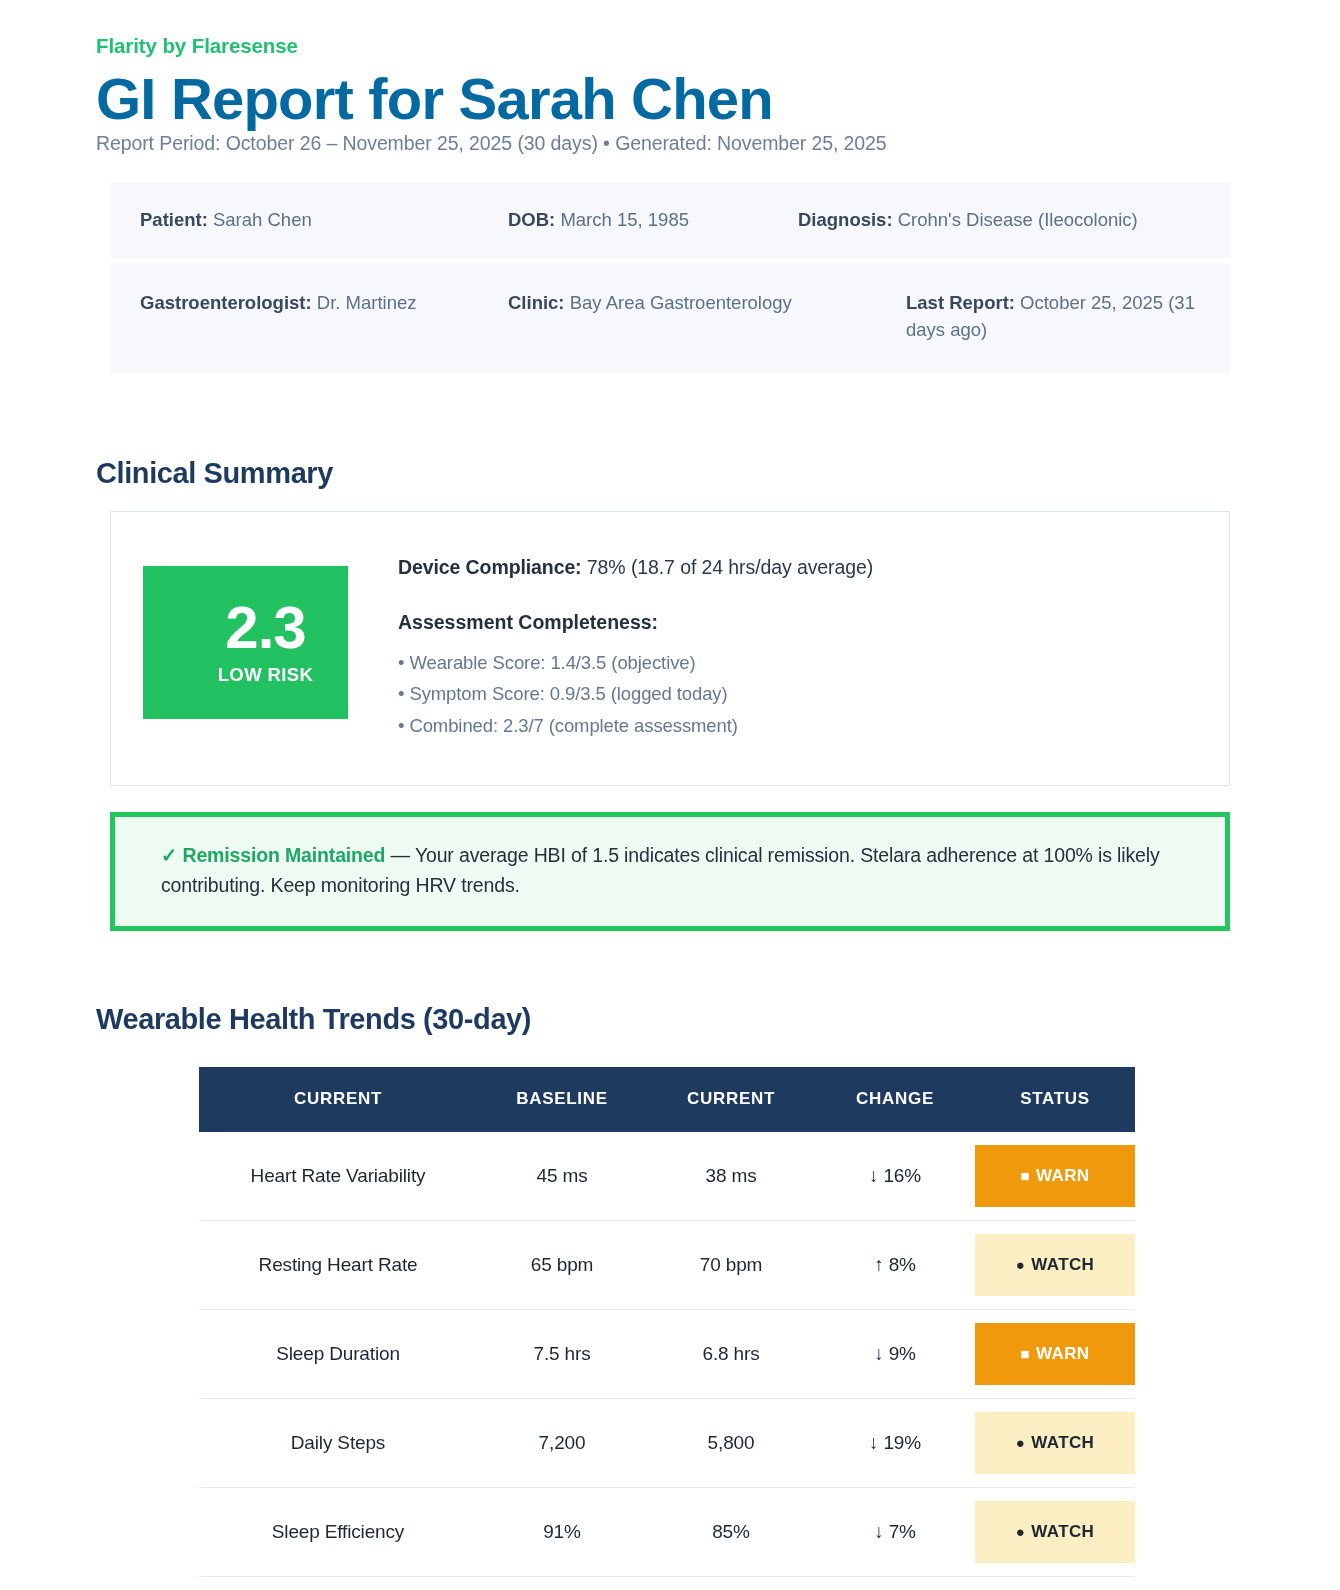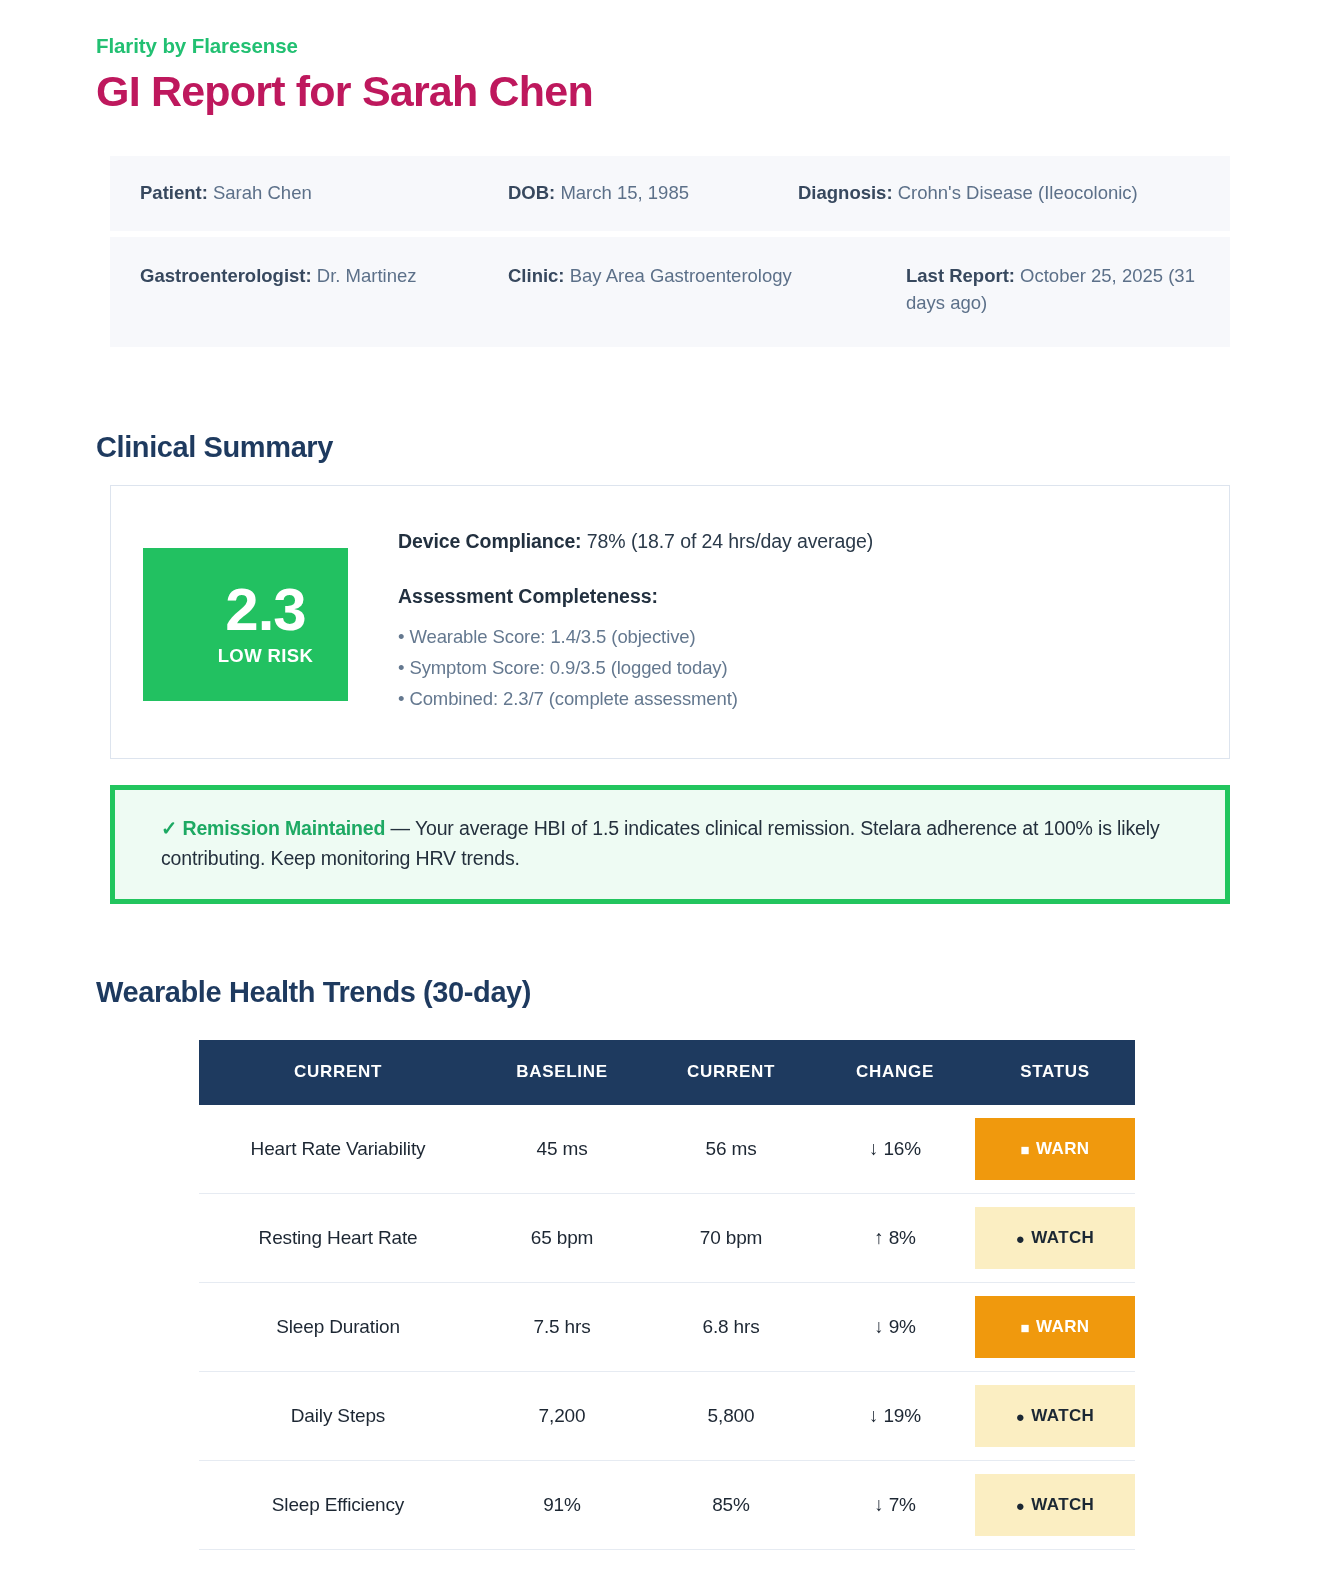--- a/index.html
+++ b/index.html
@@ -25,26 +25,25 @@
 
   .brand {
     color: #22c072;
     font-size: 20.5px;
     font-weight: bold;
     letter-spacing: -0.1px;
     margin-bottom: 9px;
   }
 
   .report-title {
-    color: #be185d;
-    font-size: 43px;
+    color: #0369a1;
+    font-size: 58px;
     font-weight: bold;
     letter-spacing: -0.8px;
     line-height: 1.12;
-    margin-bottom: 13px;
   }
 
   .report-period {
     color: #6b7f99;
     font-size: 19.5px;
     letter-spacing: -0.1px;
   }
 
   
   .info-wrap { padding: 28px 110px 0 110px; }
@@ -95,21 +94,21 @@
   .risk-box {
     width: 205px;
     height: 153px;
     background: #22c161;
     color: #ffffff;
     display: flex;
     flex-direction: column;
     align-items: center;
     justify-content: center;
     flex: 0 0 auto;
-    margin-top: 20px;
+    margin-top: 12px;
     padding-left: 40px;
   }
   .risk-score {
     font-size: 60px;
     font-weight: bold;
     line-height: 0.98;
     letter-spacing: -1px;
   }
   .risk-label {
     font-size: 18.5px;
@@ -221,20 +220,21 @@
   .status-glyph { margin-right: 6px; font-size: 15px; line-height: 1; }
 </style>
 </head>
 <body>
 
 <div class="page">
 
   <div class="header">
     <div class="brand">Flarity by Flaresense</div>
     <h1 class="report-title">GI Report for Sarah Chen</h1>
+    <div class="report-period">Report Period: October 26 – November 25, 2025 (30 days) • Generated: November 25, 2025</div>
   </div>
 
   <div class="info-wrap">
     <div class="info-box row1">
       <div class="info-cell c1">
         <b>Patient:</b>
         <span>Sarah Chen</span>
       </div>
       <div class="info-cell c2">
         <b>DOB:</b>
@@ -294,21 +294,21 @@
           <th class="col-baseline">BASELINE</th>
           <th class="col-current">CURRENT</th>
           <th class="col-change">CHANGE</th>
           <th class="col-status">STATUS</th>
         </tr>
       </thead>
       <tbody id="trends-body">
           <tr>
             <td class="metric-name">Heart Rate Variability</td>
             <td>45 ms</td>
-            <td>56 ms</td>
+            <td>38 ms</td>
             <td>↓ 16%</td>
             <td class="status-cell">
               <div class="status-pill status-warn">
                 <span class="status-glyph">■</span>
                 <span>WARN</span>
               </div>
             </td>
           </tr>
           <tr>
             <td class="metric-name">Resting Heart Rate</td>

